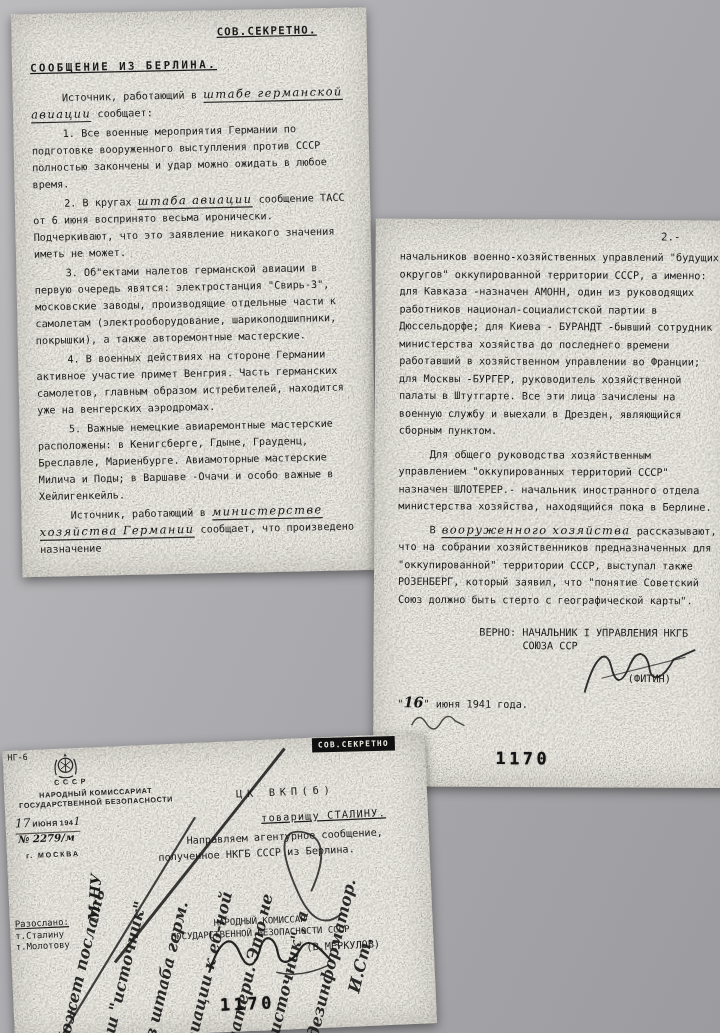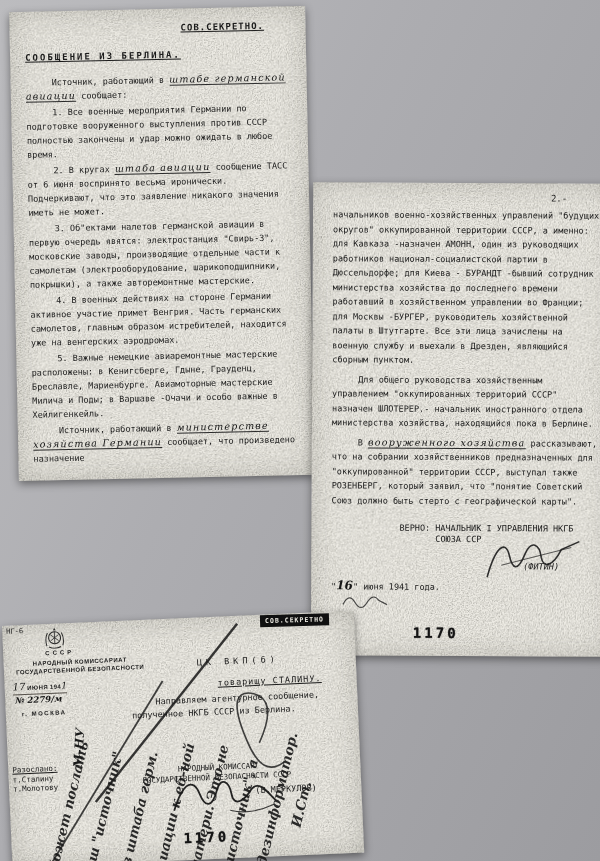--- a/index.html
+++ b/index.html
@@ -22,21 +22,21 @@
   .hand-in{font-size:9.5px;letter-spacing:1.2px;}
   .first{margin-top:13px;}
   .item{margin-top:2px;}
   
   .pad2{position:relative;padding:10px 12px 0 20px;}
   .pgnum{font-size:9px;text-align:right;margin-right:34px;}
   .p2para{font-size:8.5px;line-height:14.5px;text-indent:26px;margin-top:5px;}
   .noindent{text-indent:0;}
   .verno{margin:15px 0 0 68px;font-size:8.5px;line-height:11px;}
   .verno .l2{padding-left:36px;}
-  .fio{margin:16px 0 0 192px;font-size:8.5px;font-style:italic;}
+  .fio{margin:16px 0 0 192px;font-size:8.5px;}
   .daterow{margin:8px 0 0 0;font-size:8.5px;}
   .bigday{font-size:12px;font-weight:bold;}
   .stamp{font-size:14px;font-weight:bold;letter-spacing:3px;
     font-family:"DejaVu Sans Mono",monospace;color:#141414;text-shadow:0 0 1px #333;}
   
   .abs{position:absolute;}
   .lh{font-size:6px;font-weight:bold;letter-spacing:.5px;line-height:7.5px;color:#222;
     font-family:"Liberation Sans","DejaVu Sans",sans-serif;}
   .seclabel{background:#101010;color:#e9e7df;font-size:6.5px;font-weight:bold;
     letter-spacing:1px;padding:2px 5px;font-family:"DejaVu Sans Mono",monospace;}

